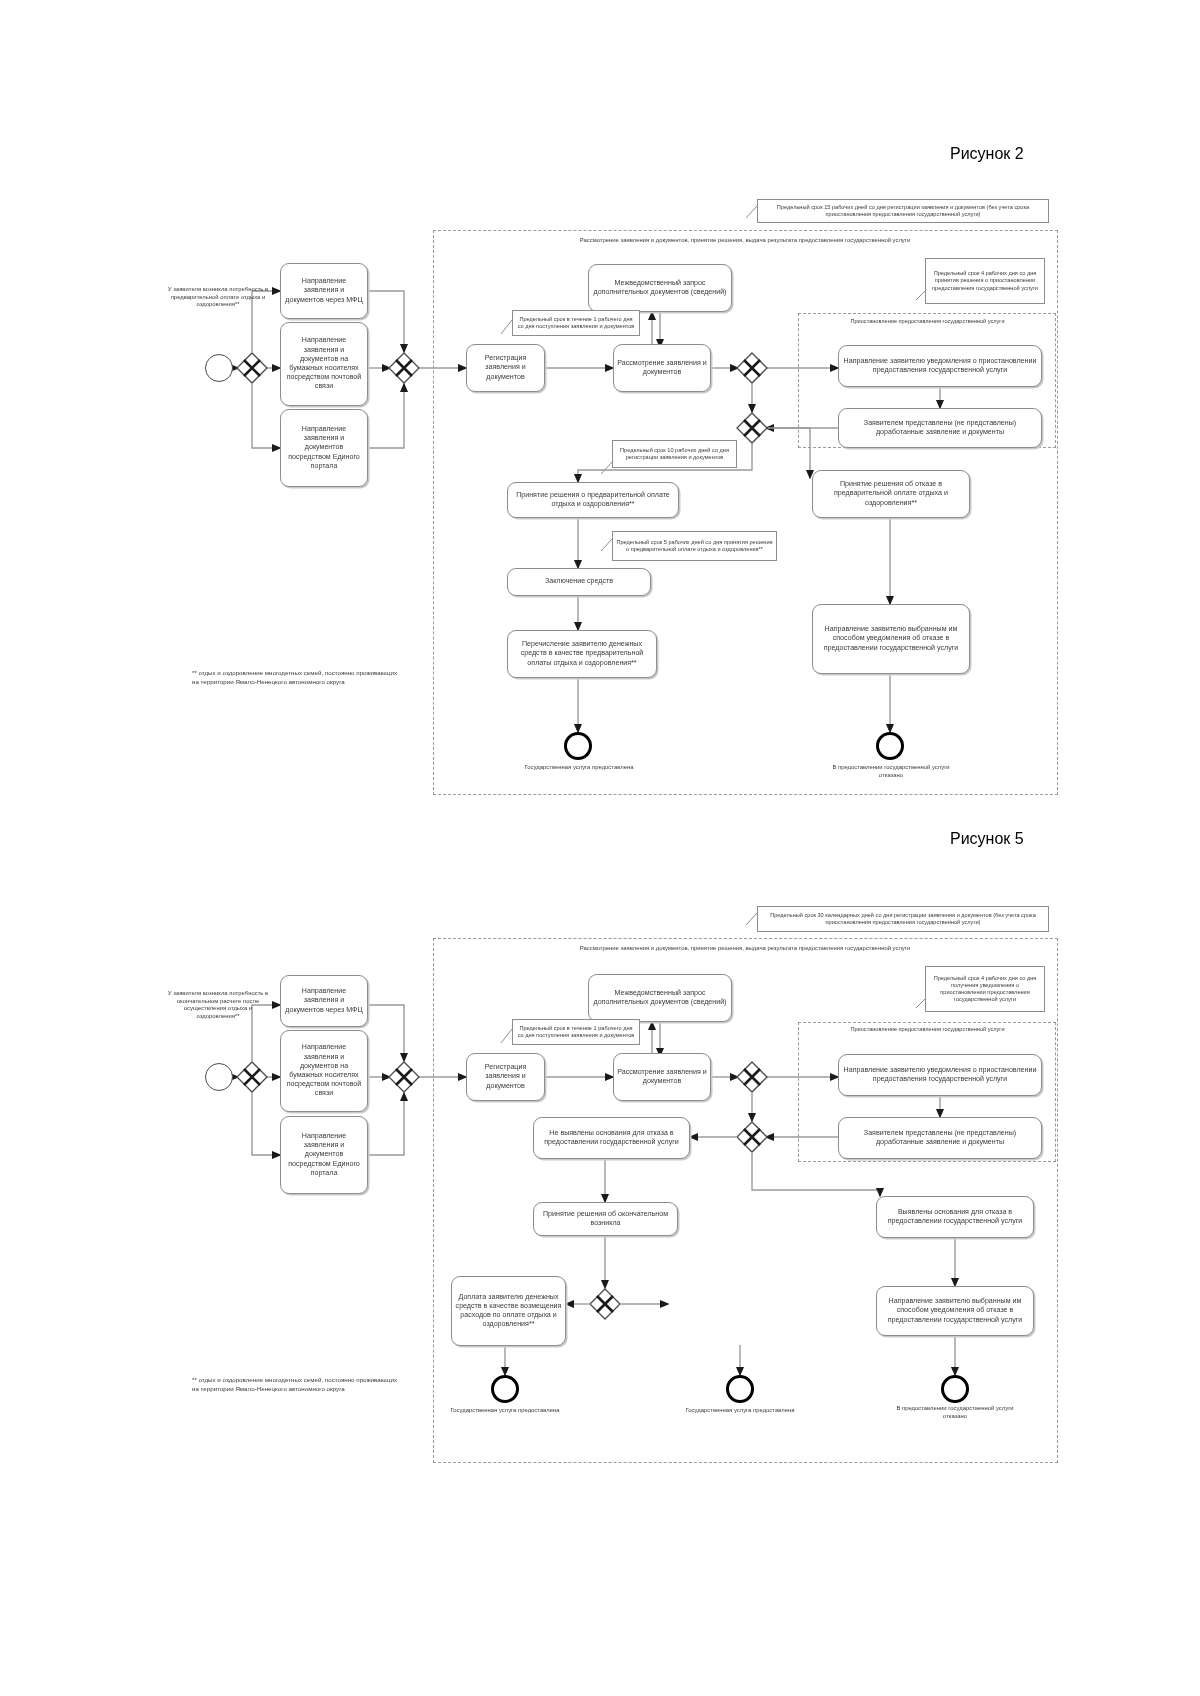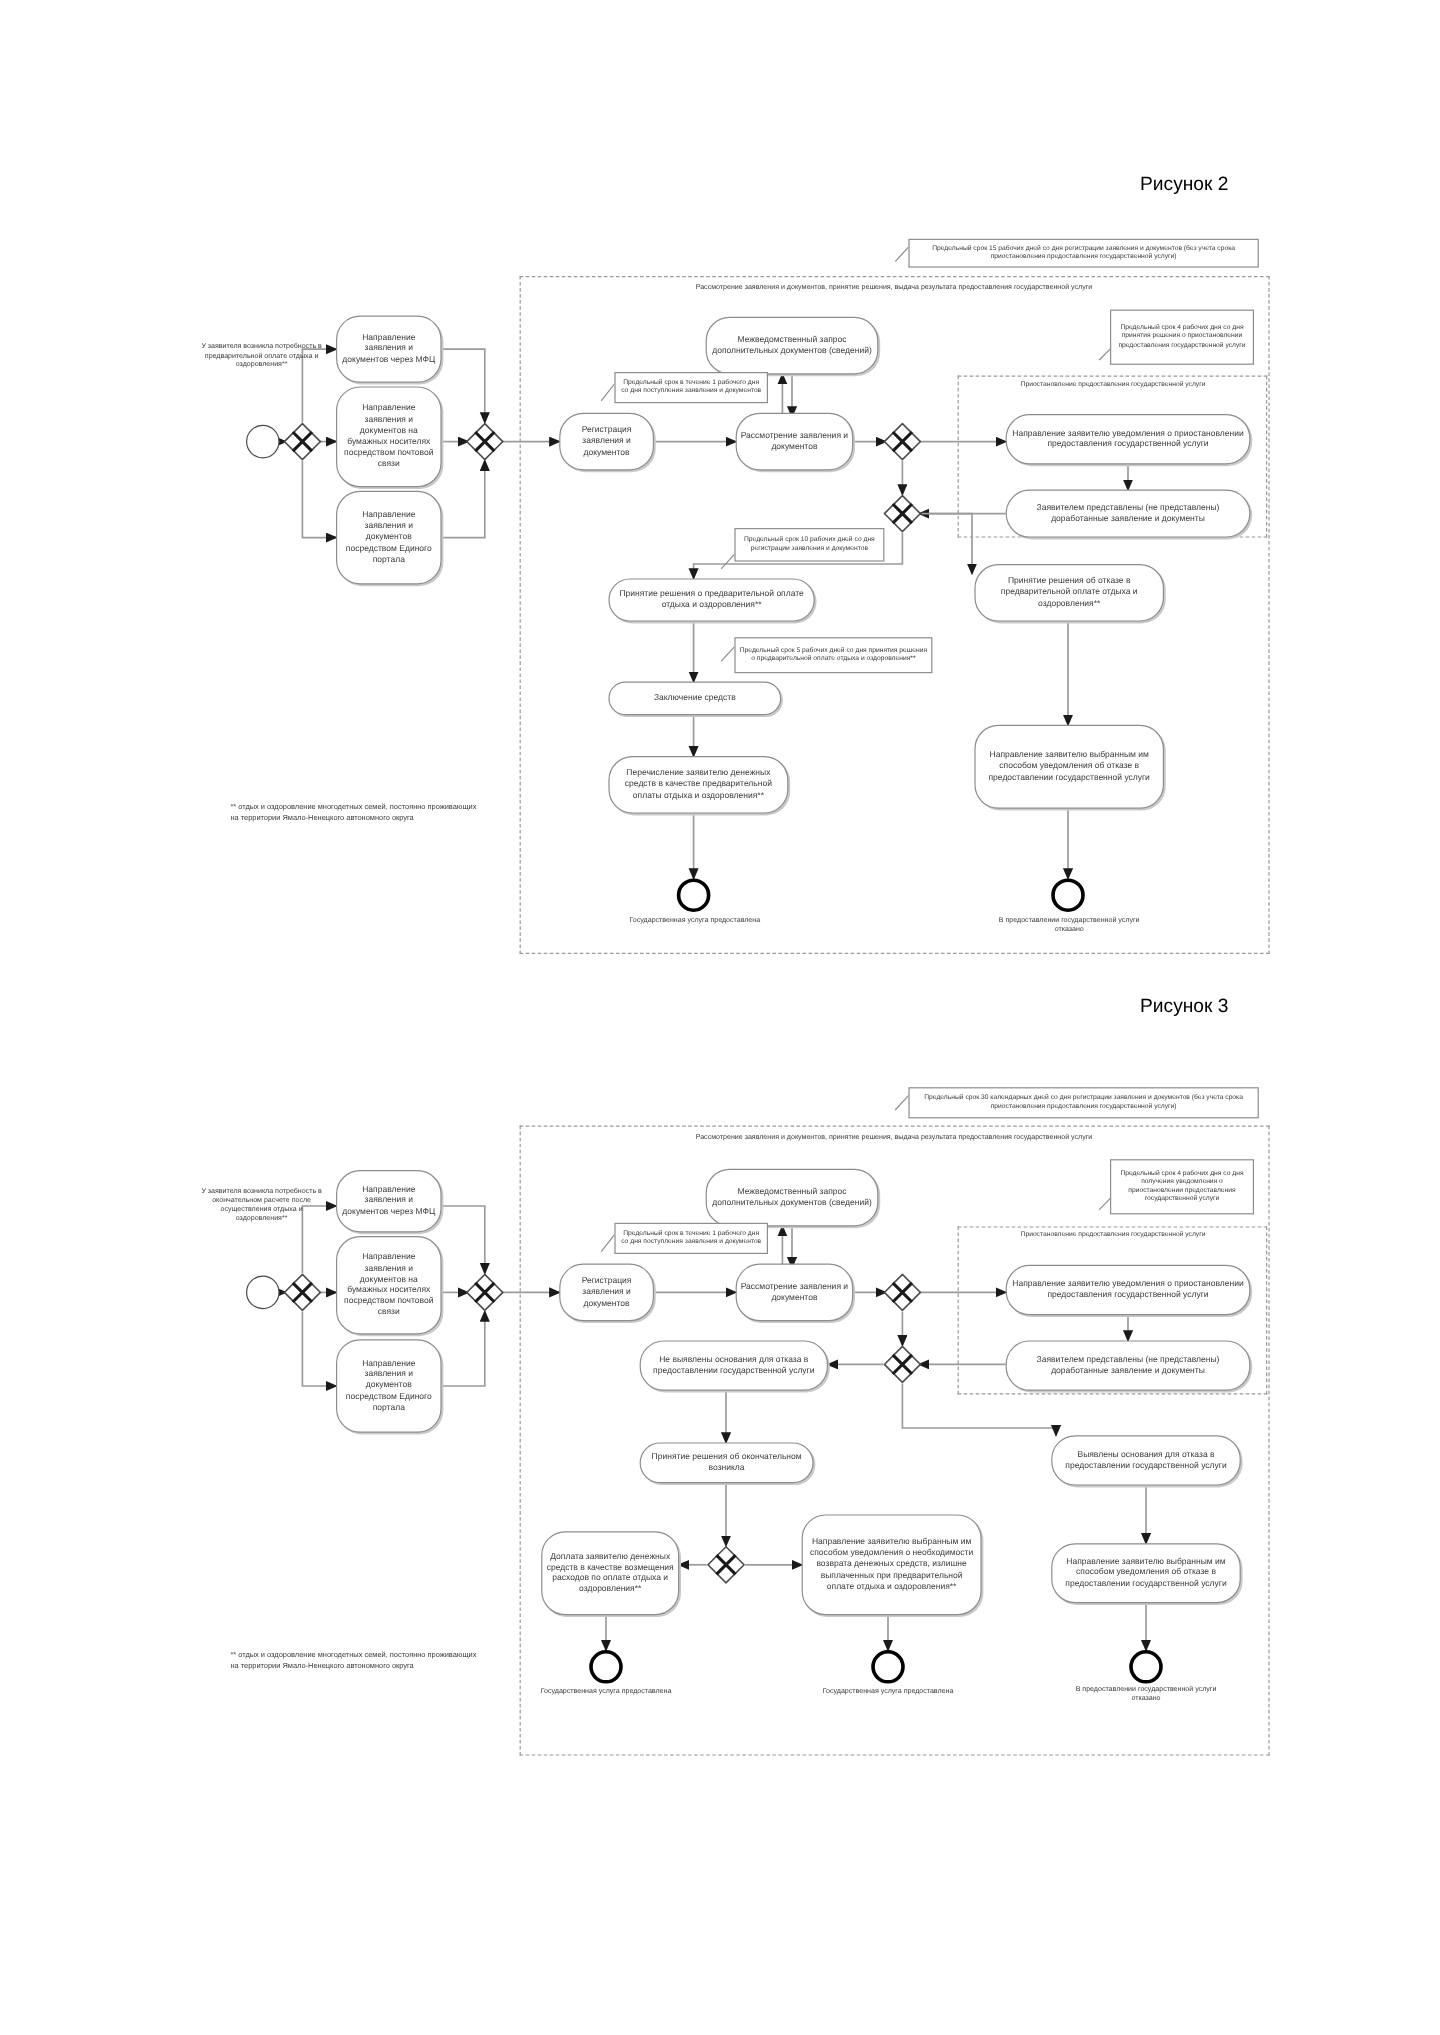--- a/index.html
+++ b/index.html
@@ -3,21 +3,21 @@
 <meta charset="utf-8">
 <style>
   html,body{margin:0;padding:0;background:#fff;}
   body{width:1200px;height:1696px;position:relative;font-family:"Liberation Sans",sans-serif;color:#000;}
   .page{position:relative;width:1200px;height:1696px;overflow:hidden;}
 
   .page-number{position:absolute;top:70px;left:0;width:1200px;text-align:center;font-size:19px;}
   .fig-title{position:absolute;font-size:16px;}
 
   
-  .node{position:absolute;box-sizing:border-box;border:1px solid #8d8d8d;border-radius:20px;
+  .node{position:absolute;box-sizing:border-box;border:1px solid #8d8d8d;border-radius:9px;
         background:#fff;display:flex;align-items:center;justify-content:center;text-align:center;
         font-size:7.1px;line-height:1.30;padding:2px 3px;color:#3a3a3a;
         box-shadow:1.5px 1.5px 0 0 #c9c9c9;}
   .note{position:absolute;box-sizing:border-box;border:1px solid #8d8d8d;background:#fff;
         display:flex;align-items:center;justify-content:center;text-align:center;
         font-size:5.6px;line-height:1.28;padding:2px 3px;color:#3a3a3a;}
   .plain{position:absolute;text-align:center;font-size:5.9px;line-height:1.3;color:#3a3a3a;}
 
   .pool{position:absolute;box-sizing:border-box;border:1.4px dashed #9a9a9a;background:transparent;}
   .lane{position:absolute;box-sizing:border-box;border:1.2px dashed #9a9a9a;background:transparent;}
@@ -157,21 +157,21 @@
   <div class="note" style="left:612px;top:440px;width:125px;height:28px;">Предельный срок 10 рабочих дней со дня регистрации заявления и документов</div>
   <div class="note" style="left:612px;top:531px;width:165px;height:30px;">Предельный срок 5 рабочих дней со дня принятия решения о предварительной оплате отдыха и оздоровления**</div>
 
   <div class="evt end" style="left:564px;top:732px;width:28px;height:28px;"></div>
   <div class="evt end" style="left:876px;top:732px;width:28px;height:28px;"></div>
   <div class="lbl" style="left:514px;top:764px;width:130px;">Государственная услуга предоставлена</div>
   <div class="lbl" style="left:828px;top:764px;width:126px;">В предоставлении государственной услуги отказано</div>
 
   <div class="foot" style="left:192px;top:668px;width:205px;">** отдых и оздоровление многодетных семей, постоянно проживающих на территории Ямало-Ненецкого автономного округа</div>
 
-  <div class="fig-title" style="left:950px;top:830px;">Рисунок 3</div>
+  <div class="fig-title" style="left:950px;top:830px;">Рисунок 5</div>
 
   <svg class="lines">
     <g stroke="#9b9b9b" stroke-width="1.4" fill="none">
       <path d="M223,1077 L238,1077" marker-end="url(#ah)"></path>
       <path d="M252,1061 L252,1005 L280,1005" marker-end="url(#ah)"></path>
       <path d="M266,1077 L280,1077" marker-end="url(#ah)"></path>
       <path d="M252,1093 L252,1155 L280,1155" marker-end="url(#ah)"></path>
       <path d="M368,1005 L404,1005 L404,1061" marker-end="url(#ah)"></path>
       <path d="M368,1077 L390,1077" marker-end="url(#ah)"></path>
       <path d="M368,1155 L404,1155 L404,1093" marker-end="url(#ah)"></path>
@@ -254,21 +254,20 @@
   <div class="node" style="left:280px;top:1116px;width:88px;height:78px;">Направление заявления и документов посредством Единого портала</div>
   <div class="node" style="left:466px;top:1053px;width:79px;height:48px;">Регистрация заявления и документов</div>
   <div class="node" style="left:588px;top:974px;width:144px;height:48px;">Межведомственный запрос дополнительных документов (сведений)</div>
   <div class="node" style="left:613px;top:1053px;width:98px;height:48px;">Рассмотрение заявления и документов</div>
   <div class="node" style="left:838px;top:1054px;width:204px;height:42px;">Направление заявителю уведомления о приостановлении предоставления государственной услуги</div>
   <div class="node" style="left:838px;top:1117px;width:204px;height:42px;">Заявителем представлены (не представлены) доработанные заявление и документы</div>
   <div class="node" style="left:533px;top:1117px;width:157px;height:42px;">Не выявлены основания для отказа в предоставлении государственной услуги</div>
   <div class="node" style="left:876px;top:1196px;width:158px;height:42px;">Выявлены основания для отказа в предоставлении государственной услуги</div>
   <div class="node" style="left:533px;top:1202px;width:145px;height:34px;">Принятие решения об окончательном возникла</div>
   <div class="node" style="left:451px;top:1276px;width:115px;height:70px;">Доплата заявителю денежных средств в качестве возмещения расходов по оплате отдыха и оздоровления**</div>
-  <div class="node" style="left:668px;top:1262px;width:150px;height:84px;">Направление заявителю выбранным им способом уведомления о необходимости возврата денежных средств, излишне выплаченных при предварительной оплате отдыха и оздоровления**</div>
   <div class="node" style="left:876px;top:1286px;width:158px;height:50px;">Направление заявителю выбранным им способом уведомления об отказе в предоставлении государственной услуги</div>
 
   <div class="note" style="left:757px;top:906px;width:292px;height:26px;">Предельный срок 30 календарных дней со дня регистрации заявления и документов (без учета срока приостановления предоставления государственной услуги)</div>
   <div class="note" style="left:512px;top:1019px;width:128px;height:26px;">Предельный срок в течение 1 рабочего дня со дня поступления заявления и документов</div>
   <div class="note" style="left:925px;top:966px;width:120px;height:46px;">Предельный срок 4 рабочих дня со дня получения уведомления о приостановлении предоставления государственной услуги</div>
 
   <div class="evt end" style="left:491px;top:1375px;width:28px;height:28px;"></div>
   <div class="evt end" style="left:726px;top:1375px;width:28px;height:28px;"></div>
   <div class="evt end" style="left:941px;top:1375px;width:28px;height:28px;"></div>
   <div class="lbl" style="left:440px;top:1407px;width:130px;">Государственная услуга предоставлена</div>

